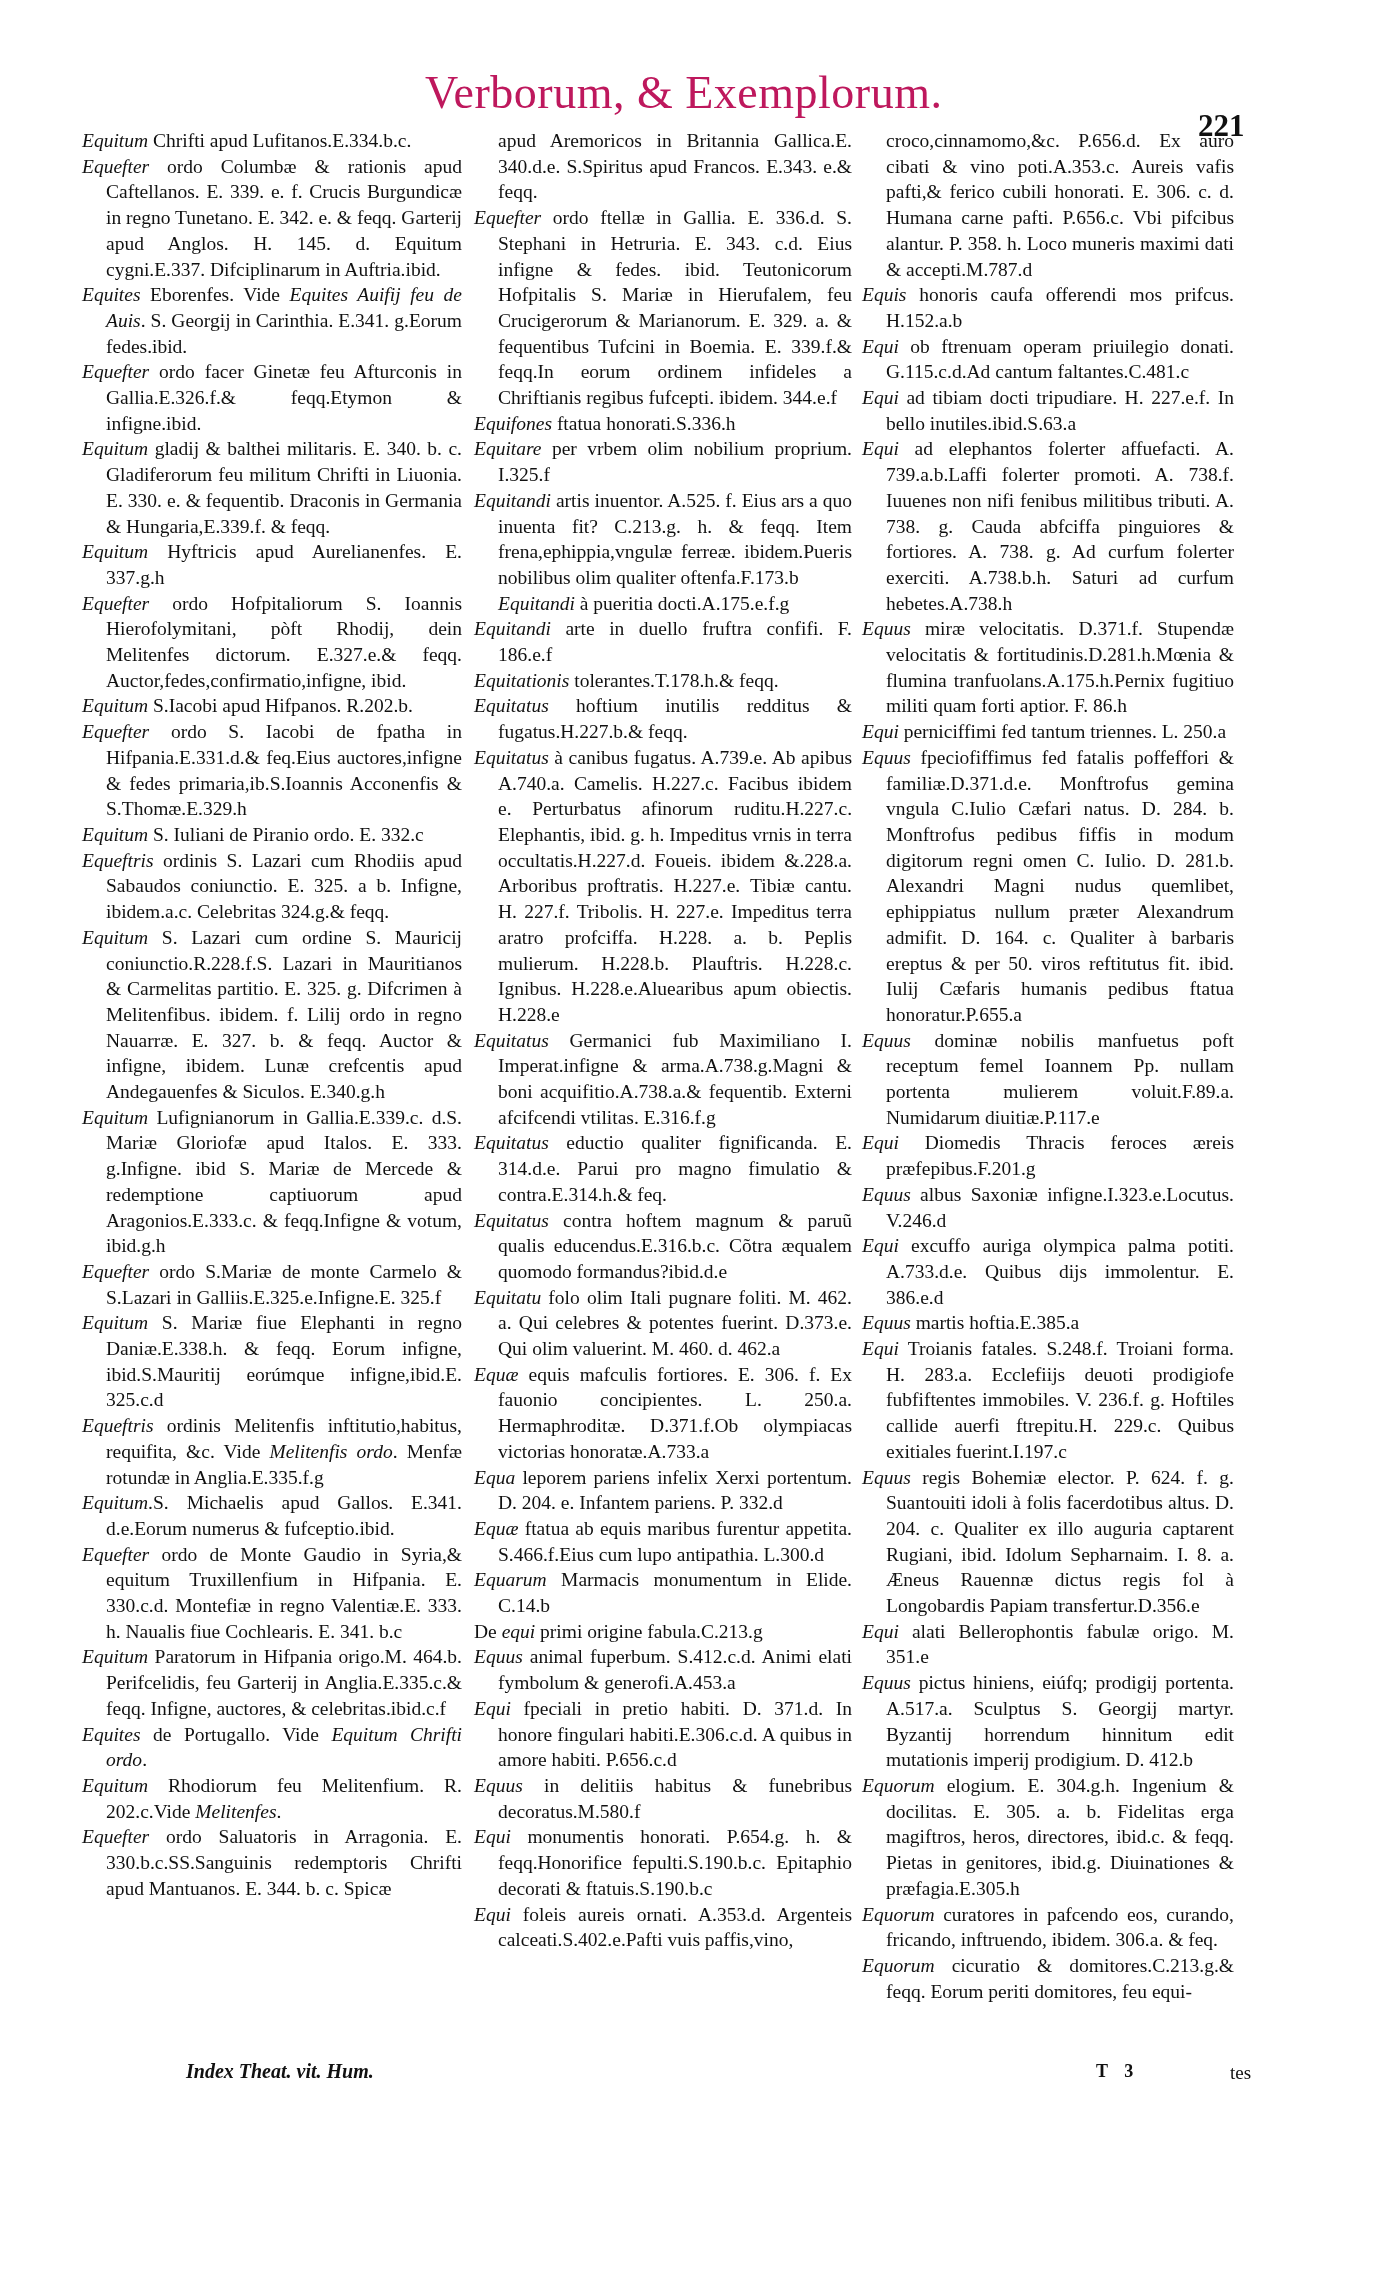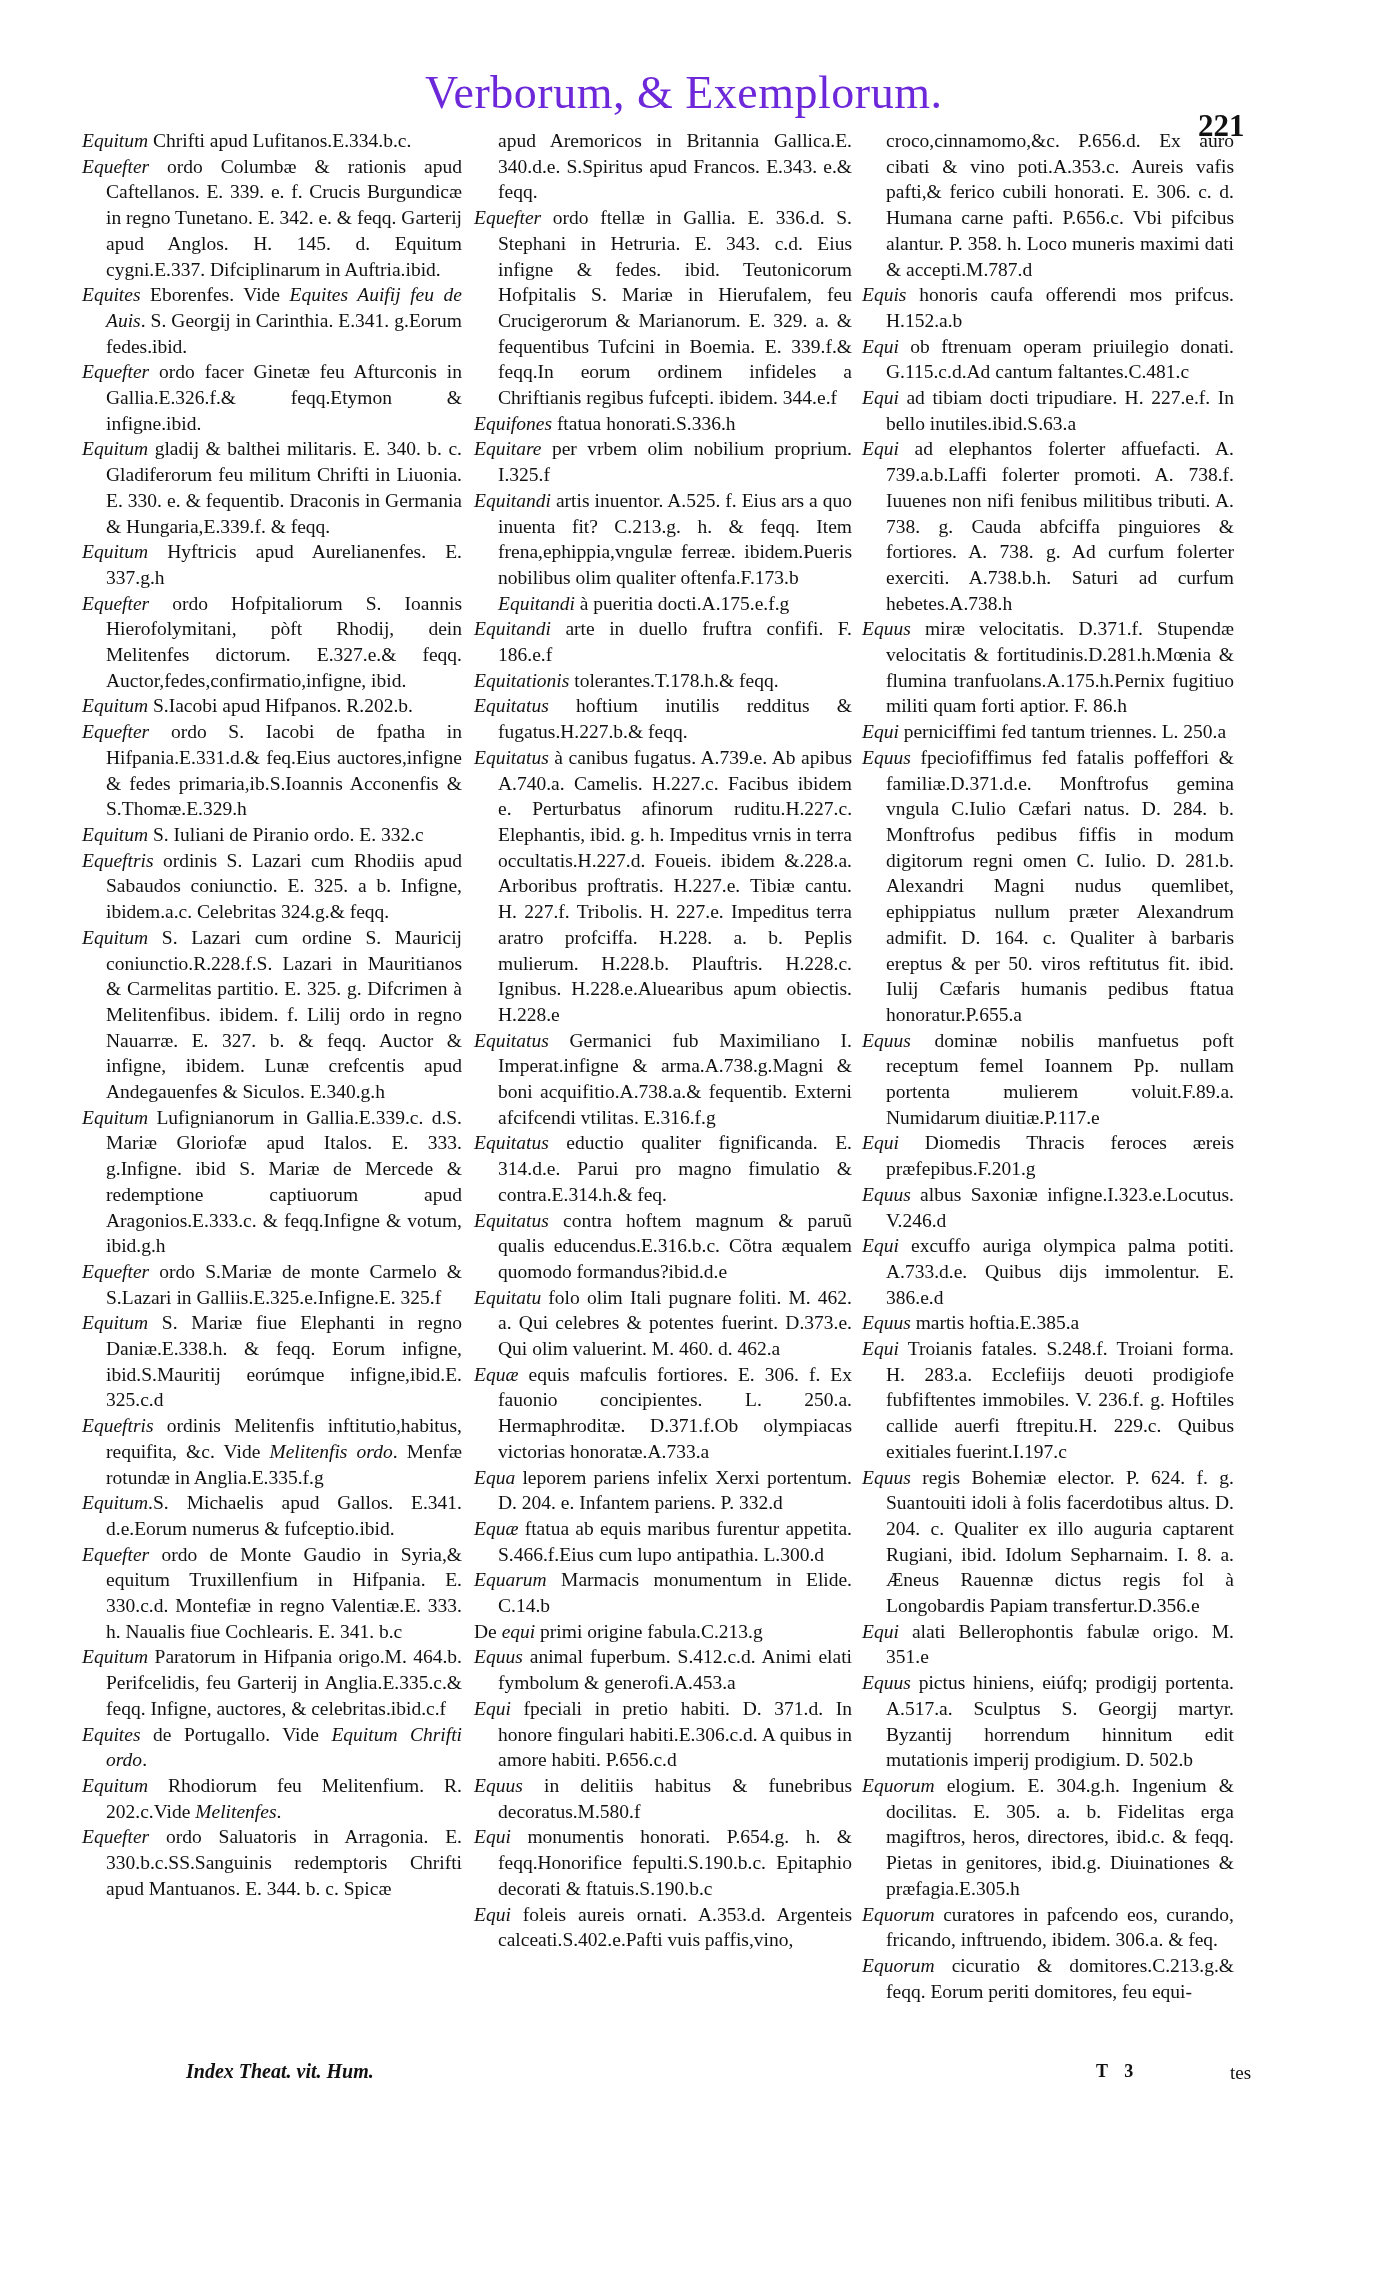--- a/index.html
+++ b/index.html
@@ -3,21 +3,21 @@
 <meta charset="utf-8">
 <style>
   html, body { margin: 0; padding: 0; background: #ffffff; }
   body {
     width: 1399px; height: 2274px; position: relative; overflow: hidden;
     font-family: "Liberation Serif", "DejaVu Serif", serif; color: #111111;
   }
   .page-header { position: absolute; top: 60px; left: 0; width: 1399px; height: 60px; }
   .running-title {
     position: absolute; left: 425px; top: 8px; font-size: 46px; line-height: 50px;
-    letter-spacing: 0.5px; color: #6d28d9;
+    letter-spacing: 0.5px; color: #be185d;
   }
   .page-number {
     position: absolute; left: 1198px; top: 22px; font-size: 31px; font-weight: bold; line-height: 36px; margin-top: 26px;
   }
   .columns { position: absolute; top: 128px; left: 0; width: 1399px; height: 1940px; }
   .col { position: absolute; top: 0; font-size: 19.5px; line-height: 25.7px; text-align: justify; }
   .col-1 { left: 82px; width: 380px; }
   .col-2 { left: 474px; width: 378px; }
   .col-3 { left: 862px; width: 372px; }
   .entry { padding-left: 24px; text-indent: -24px; margin: 0; }
@@ -101,21 +101,21 @@
       <p class="entry"><span class="head">Equi</span><span> perniciffimi fed tantum triennes. L. 250.a</span></p>
       <p class="entry"><span class="head">Equus</span><span> fpeciofiffimus fed fatalis poffeffori &amp; familiæ.D.371.d.e. Monftrofus gemina vngula C.Iulio Cæfari natus. D. 284. b. Monftrofus pedibus fiffis in modum digitorum regni omen C. Iulio. D. 281.b. Alexandri Magni nudus quemlibet, ephippiatus nullum præter Alexandrum admifit. D. 164. c. Qualiter à barbaris ereptus &amp; per 50. viros reftitutus fit. ibid. Iulij Cæfaris humanis pedibus ftatua honoratur.P.655.a</span></p>
       <p class="entry"><span class="head">Equus</span><span> dominæ nobilis manfuetus poft receptum femel Ioannem Pp. nullam portenta mulierem voluit.F.89.a. Numidarum diuitiæ.P.117.e</span></p>
       <p class="entry"><span class="head">Equi</span><span> Diomedis Thracis feroces æreis præfepibus.F.201.g</span></p>
       <p class="entry"><span class="head">Equus</span><span> albus Saxoniæ infigne.I.323.e.Locutus. V.246.d</span></p>
       <p class="entry"><span class="head">Equi</span><span> excuffo auriga olympica palma potiti. A.733.d.e. Quibus dijs immolentur. E. 386.e.d</span></p>
       <p class="entry"><span class="head">Equus</span><span> martis hoftia.E.385.a</span></p>
       <p class="entry"><span class="head">Equi</span><span> Troianis fatales. S.248.f. Troiani forma. H. 283.a. Ecclefiijs deuoti prodigiofe fubfiftentes immobiles. V. 236.f. g. Hoftiles callide auerfi ftrepitu.H. 229.c. Quibus exitiales fuerint.I.197.c</span></p>
       <p class="entry"><span class="head">Equus</span><span> regis Bohemiæ elector. P. 624. f. g. Suantouiti idoli à folis facerdotibus altus. D. 204. c. Qualiter ex illo auguria captarent Rugiani, ibid. Idolum Sepharnaim. I. 8. a. Æneus Rauennæ dictus regis fol à Longobardis Papiam transfertur.D.356.e</span></p>
       <p class="entry"><span class="head">Equi</span><span> alati Bellerophontis fabulæ origo. M. 351.e</span></p>
-      <p class="entry"><span class="head">Equus</span><span> pictus hiniens, eiúfq; prodigij portenta. A.517.a. Sculptus S. Georgij martyr. Byzantij horrendum hinnitum edit mutationis imperij prodigium. D. 502.b</span></p>
+      <p class="entry"><span class="head">Equus</span><span> pictus hiniens, eiúfq; prodigij portenta. A.517.a. Sculptus S. Georgij martyr. Byzantij horrendum hinnitum edit mutationis imperij prodigium. D. 412.b</span></p>
       <p class="entry"><span class="head">Equorum</span><span> elogium. E. 304.g.h. Ingenium &amp; docilitas. E. 305. a. b. Fidelitas erga magiftros, heros, directores, ibid.c. &amp; feqq. Pietas in genitores, ibid.g. Diuinationes &amp; præfagia.E.305.h</span></p>
       <p class="entry"><span class="head">Equorum</span><span> curatores in pafcendo eos, curando, fricando, inftruendo, ibidem. 306.a. &amp; feq.</span></p>
       <p class="entry"><span class="head">Equorum</span><span> cicuratio &amp; domitores.C.213.g.&amp; feqq. Eorum periti domitores, feu equi-</span></p>
     </div>
 </div>
 
 <div class="footer">
   <div class="footer-left">Index Theat. vit. Hum.</div>
   <div class="signature">T 3</div>
   <div class="catchword">tes</div>

